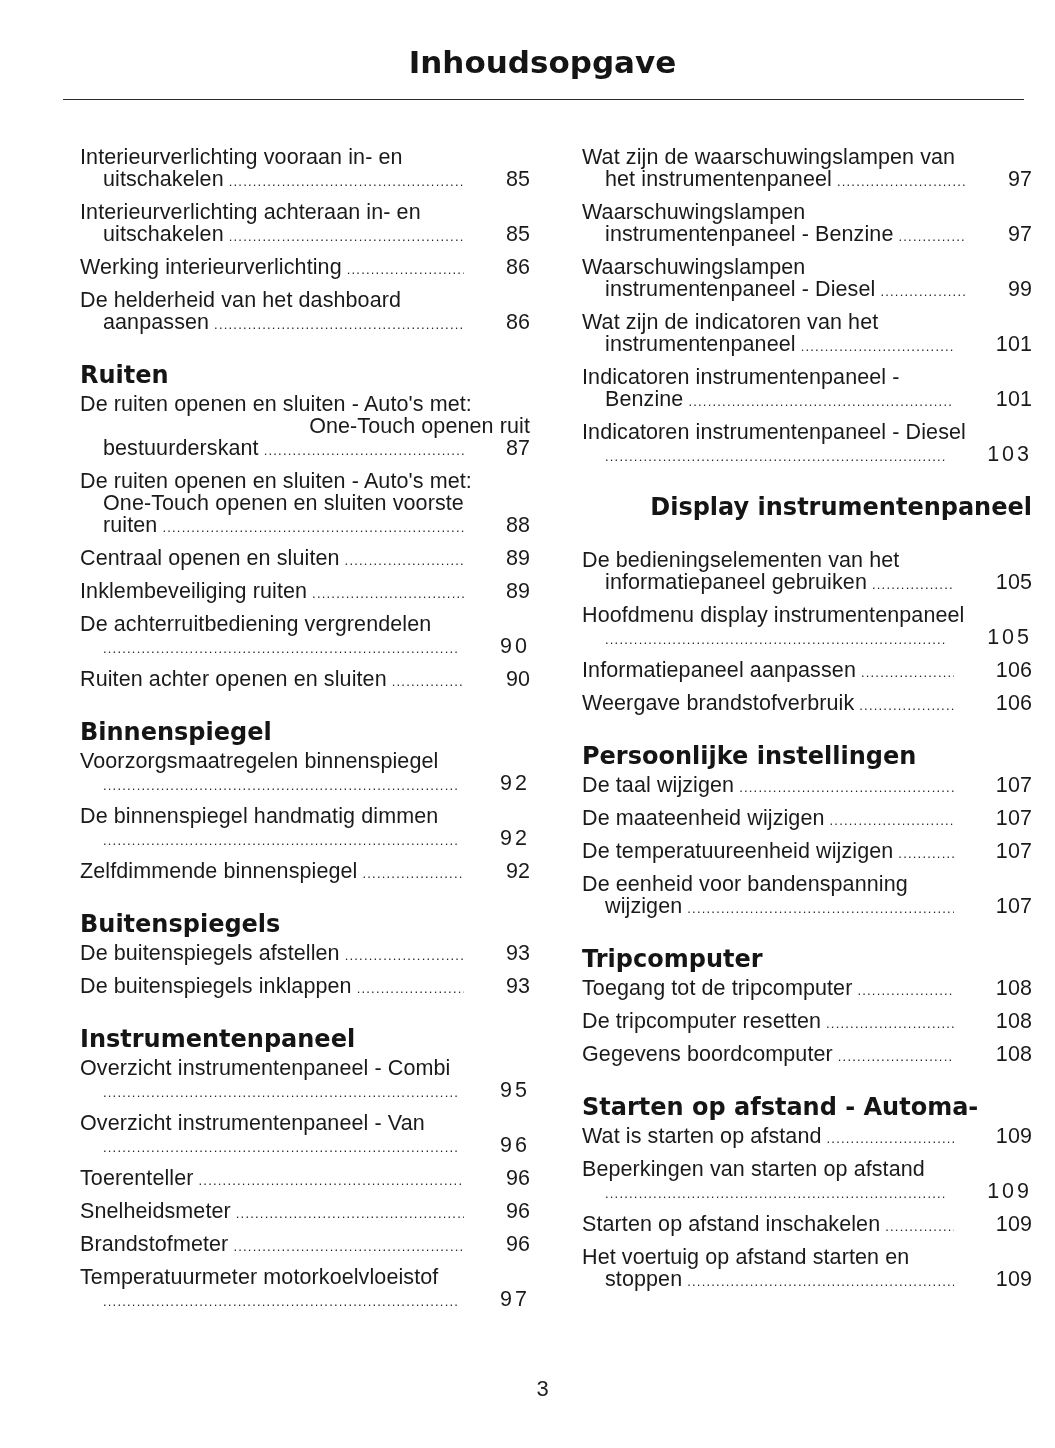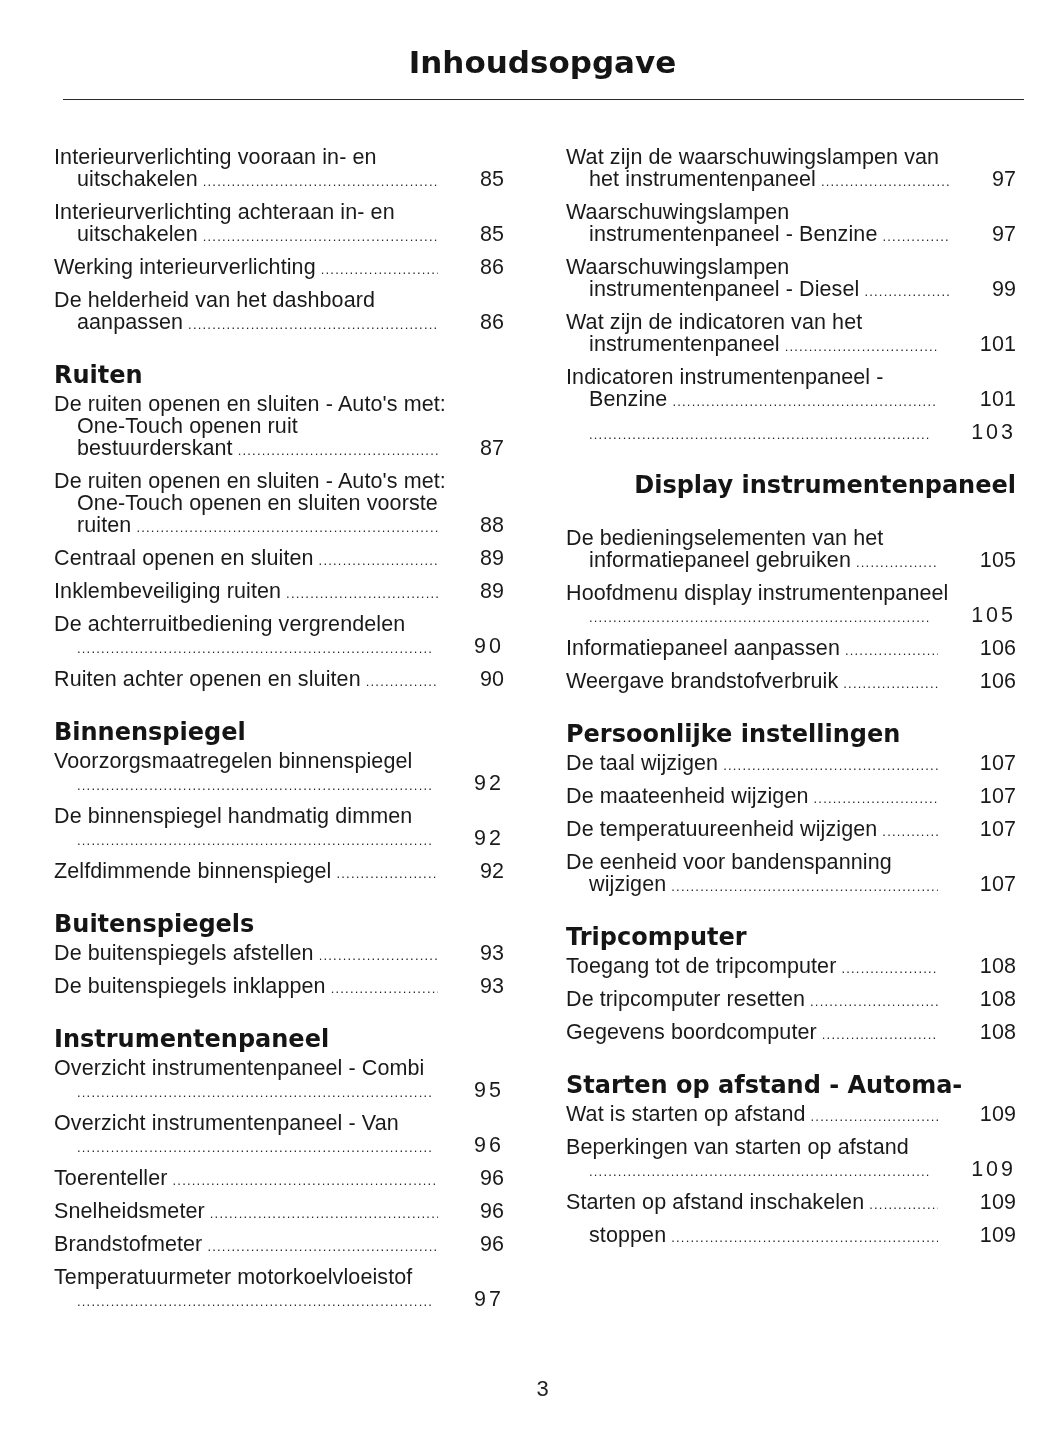--- a/index.html
+++ b/index.html
@@ -10,22 +10,22 @@
   .page-title {
     position: absolute; left: 0; width: 1085px; top: 44px;
     text-align: center; font-size: 31px; font-weight: bold;
     font-family: "DejaVu Sans", sans-serif; letter-spacing: 0px; color: #151515;
   }
   .title-rule {
     position: absolute; left: 63px; width: 961px; top: 99px; height: 0;
     border-top: 1.5px solid #2a2a2a;
   }
   .col { position: absolute; top: 146px; width: 450px; }
-  .col-left { left: 54px; }
-  .col-right { left: 566px; }
+  .col-left { left: 80px; }
+  .col-right { left: 582px; }
 
   .section-heading {
     font-family: "DejaVu Sans", sans-serif; font-weight: bold;
     font-size: 24px; line-height: 27px; color: #151515;
     margin-top: 26px; margin-bottom: 4px;
   }
   .section-heading.tall-after { margin-bottom: 28px; text-align: right; }
   .section-heading .hang { display: block; padding-left: 24px; }
 
   .entry { font-size: 21.5px; line-height: 22px; margin-bottom: 8px; letter-spacing: 0.1px; }
@@ -82,21 +82,21 @@
       <span class="line1">De helderheid van het dashboard</span>
       <span class="lastline">
         <span class="txt">aanpassen</span>
         <span class="dots">........................................................................................................................................................................................................</span>
         <span class="page">86</span>
       </span>
     </div>
     <div class="section-heading"><span>Ruiten</span></div>
     <div class="entry">
       <span class="line1">De ruiten openen en sluiten - Auto's met:</span>
-      <span class="line1" style="padding-left: 23px;">One-Touch openen ruit</span>
+      <span class="line1" style="padding-left: 23px; text-align: right;">One-Touch openen ruit</span>
       <span class="lastline">
         <span class="txt">bestuurderskant</span>
         <span class="dots">........................................................................................................................................................................................................</span>
         <span class="page">87</span>
       </span>
     </div>
     <div class="entry">
       <span class="line1">De ruiten openen en sluiten - Auto's met:</span>
       <span class="line1" style="padding-left: 23px;">One-Touch openen en sluiten voorste</span>
       <span class="lastline">
@@ -249,20 +249,21 @@
     </div>
     <div class="entry">
       <span class="line1">Indicatoren instrumentenpaneel -</span>
       <span class="lastline">
         <span class="txt">Benzine</span>
         <span class="dots">........................................................................................................................................................................................................</span>
         <span class="page">101</span>
       </span>
     </div>
     <div class="entry">
+      <span class="line1">Indicatoren instrumentenpaneel - Diesel</span>
       <span class="lastline">
         <span class="dots nogap">........................................................................................................................................................................................................</span>
         <span class="page spaced">103</span>
       </span>
     </div>
     <div class="section-heading tall-after"><span>Display instrumentenpaneel</span></div>
     <div class="entry">
       <span class="line1">De bedieningselementen van het</span>
       <span class="lastline">
         <span class="txt">informatiepaneel gebruiken</span>
@@ -359,20 +360,21 @@
       </span>
     </div>
     <div class="entry single">
       <span class="lastline">
         <span class="txt">Starten op afstand inschakelen</span>
         <span class="dots">........................................................................................................................................................................................................</span>
         <span class="page">109</span>
       </span>
     </div>
     <div class="entry">
+      <span class="line1">Het voertuig op afstand starten en</span>
       <span class="lastline">
         <span class="txt">stoppen</span>
         <span class="dots">........................................................................................................................................................................................................</span>
         <span class="page">109</span>
       </span>
     </div>
   </div>
 
 <div class="page-number">3</div>
 

